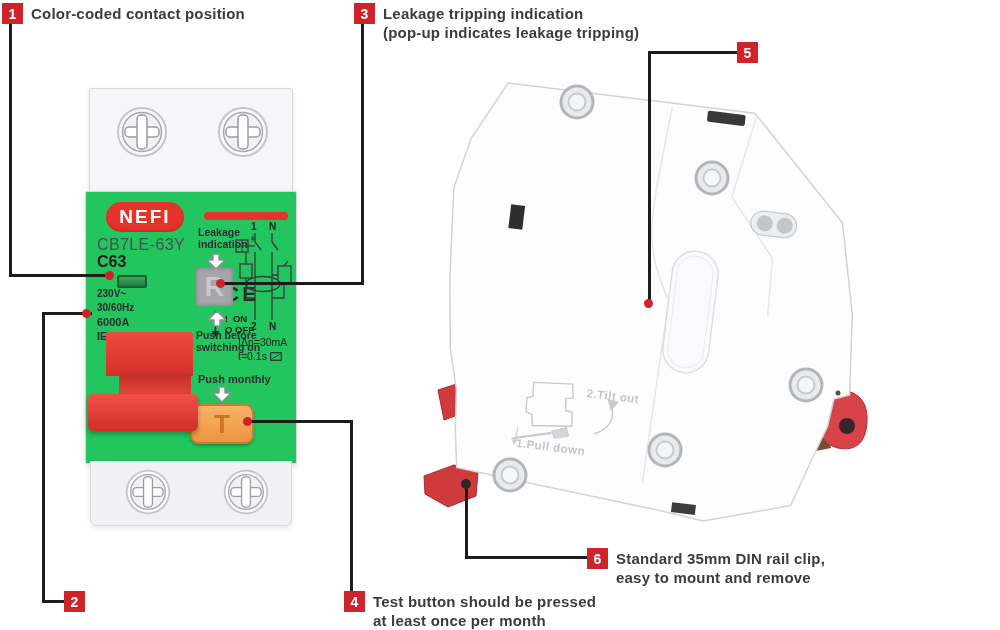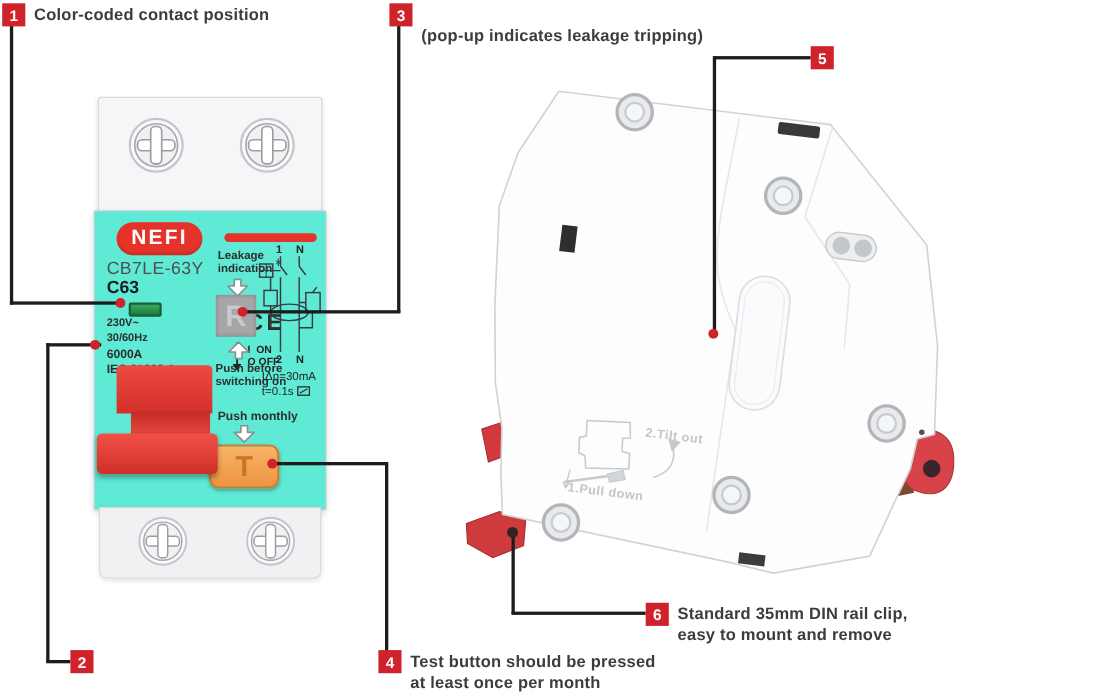--- a/index.html
+++ b/index.html
@@ -13,21 +13,21 @@
   .ctext{font-weight:bold;font-size:15px;line-height:19px;color:#3c3c3e;letter-spacing:.2px;padding-top:1px;}
   .cline{position:absolute;background:#1c1c1c;}
   .cdot{position:absolute;width:9px;height:9px;border-radius:50%;background:#cf232b;}
   .cdot.dark{background:#2f2524;width:10px;height:10px;}
 
   
   .front{position:absolute;left:85px;top:88px;width:210px;height:437px;}
   .blk{position:absolute;background:#f6f6f8;border:1px solid #d9d9dc;border-radius:3px;
        box-shadow:0 2px 5px rgba(0,0,0,.10);}
   .front .top-blk{left:4px;top:0;width:202px;height:104px;}
-  .front .main-blk{left:0;top:103px;width:210px;height:271px;background:#5eead4;border:1px solid #d6d6da;
+  .front .main-blk{left:0;top:103px;width:210px;height:271px;background:#22c55e;border:1px solid #d6d6da;
                    border-radius:2px;box-shadow:0 2px 6px rgba(0,0,0,.12);}
   .front .bot-blk{left:5px;top:373px;width:200px;height:63px;background:#f1f1f4;border-radius:0 0 7px 7px;}
   .screw{position:absolute;}
 
   .nefi{position:absolute;left:20px;top:10px;width:78px;height:30px;background:#e6332a;border-radius:15px;
         display:flex;align-items:center;justify-content:center;color:#fff;font-weight:bold;
         font-size:19px;letter-spacing:2px;box-shadow:inset 0 -2px 3px rgba(0,0,0,.15);}
   .model{position:absolute;left:11px;top:44px;font-size:16px;color:#4e4e50;letter-spacing:.4px;}
   .rating{position:absolute;left:11px;top:61px;font-size:16px;font-weight:bold;color:#1d1d1f;}
   .greenpill{position:absolute;left:31px;top:83px;width:30px;height:13px;background:#1c5e33;
@@ -279,21 +279,21 @@
   <div class="callout" style="left:2px;top:3px">
     <span class="cnum">1</span>
     <span class="ctext">
       <span>Color-coded contact position</span><br>
     </span>
   </div>
 
   <div class="callout" style="left:354px;top:3px">
     <span class="cnum">3</span>
     <span class="ctext">
-      <br>
+      <span>Leakage tripping indication</span><br>
       <span>(pop-up indicates leakage tripping)</span>
     </span>
   </div>
 
   <div class="callout" style="left:737px;top:42px">
     <span class="cnum">5</span>
   </div>
 
   <div class="callout" style="left:64px;top:591px">
     <span class="cnum">2</span>

